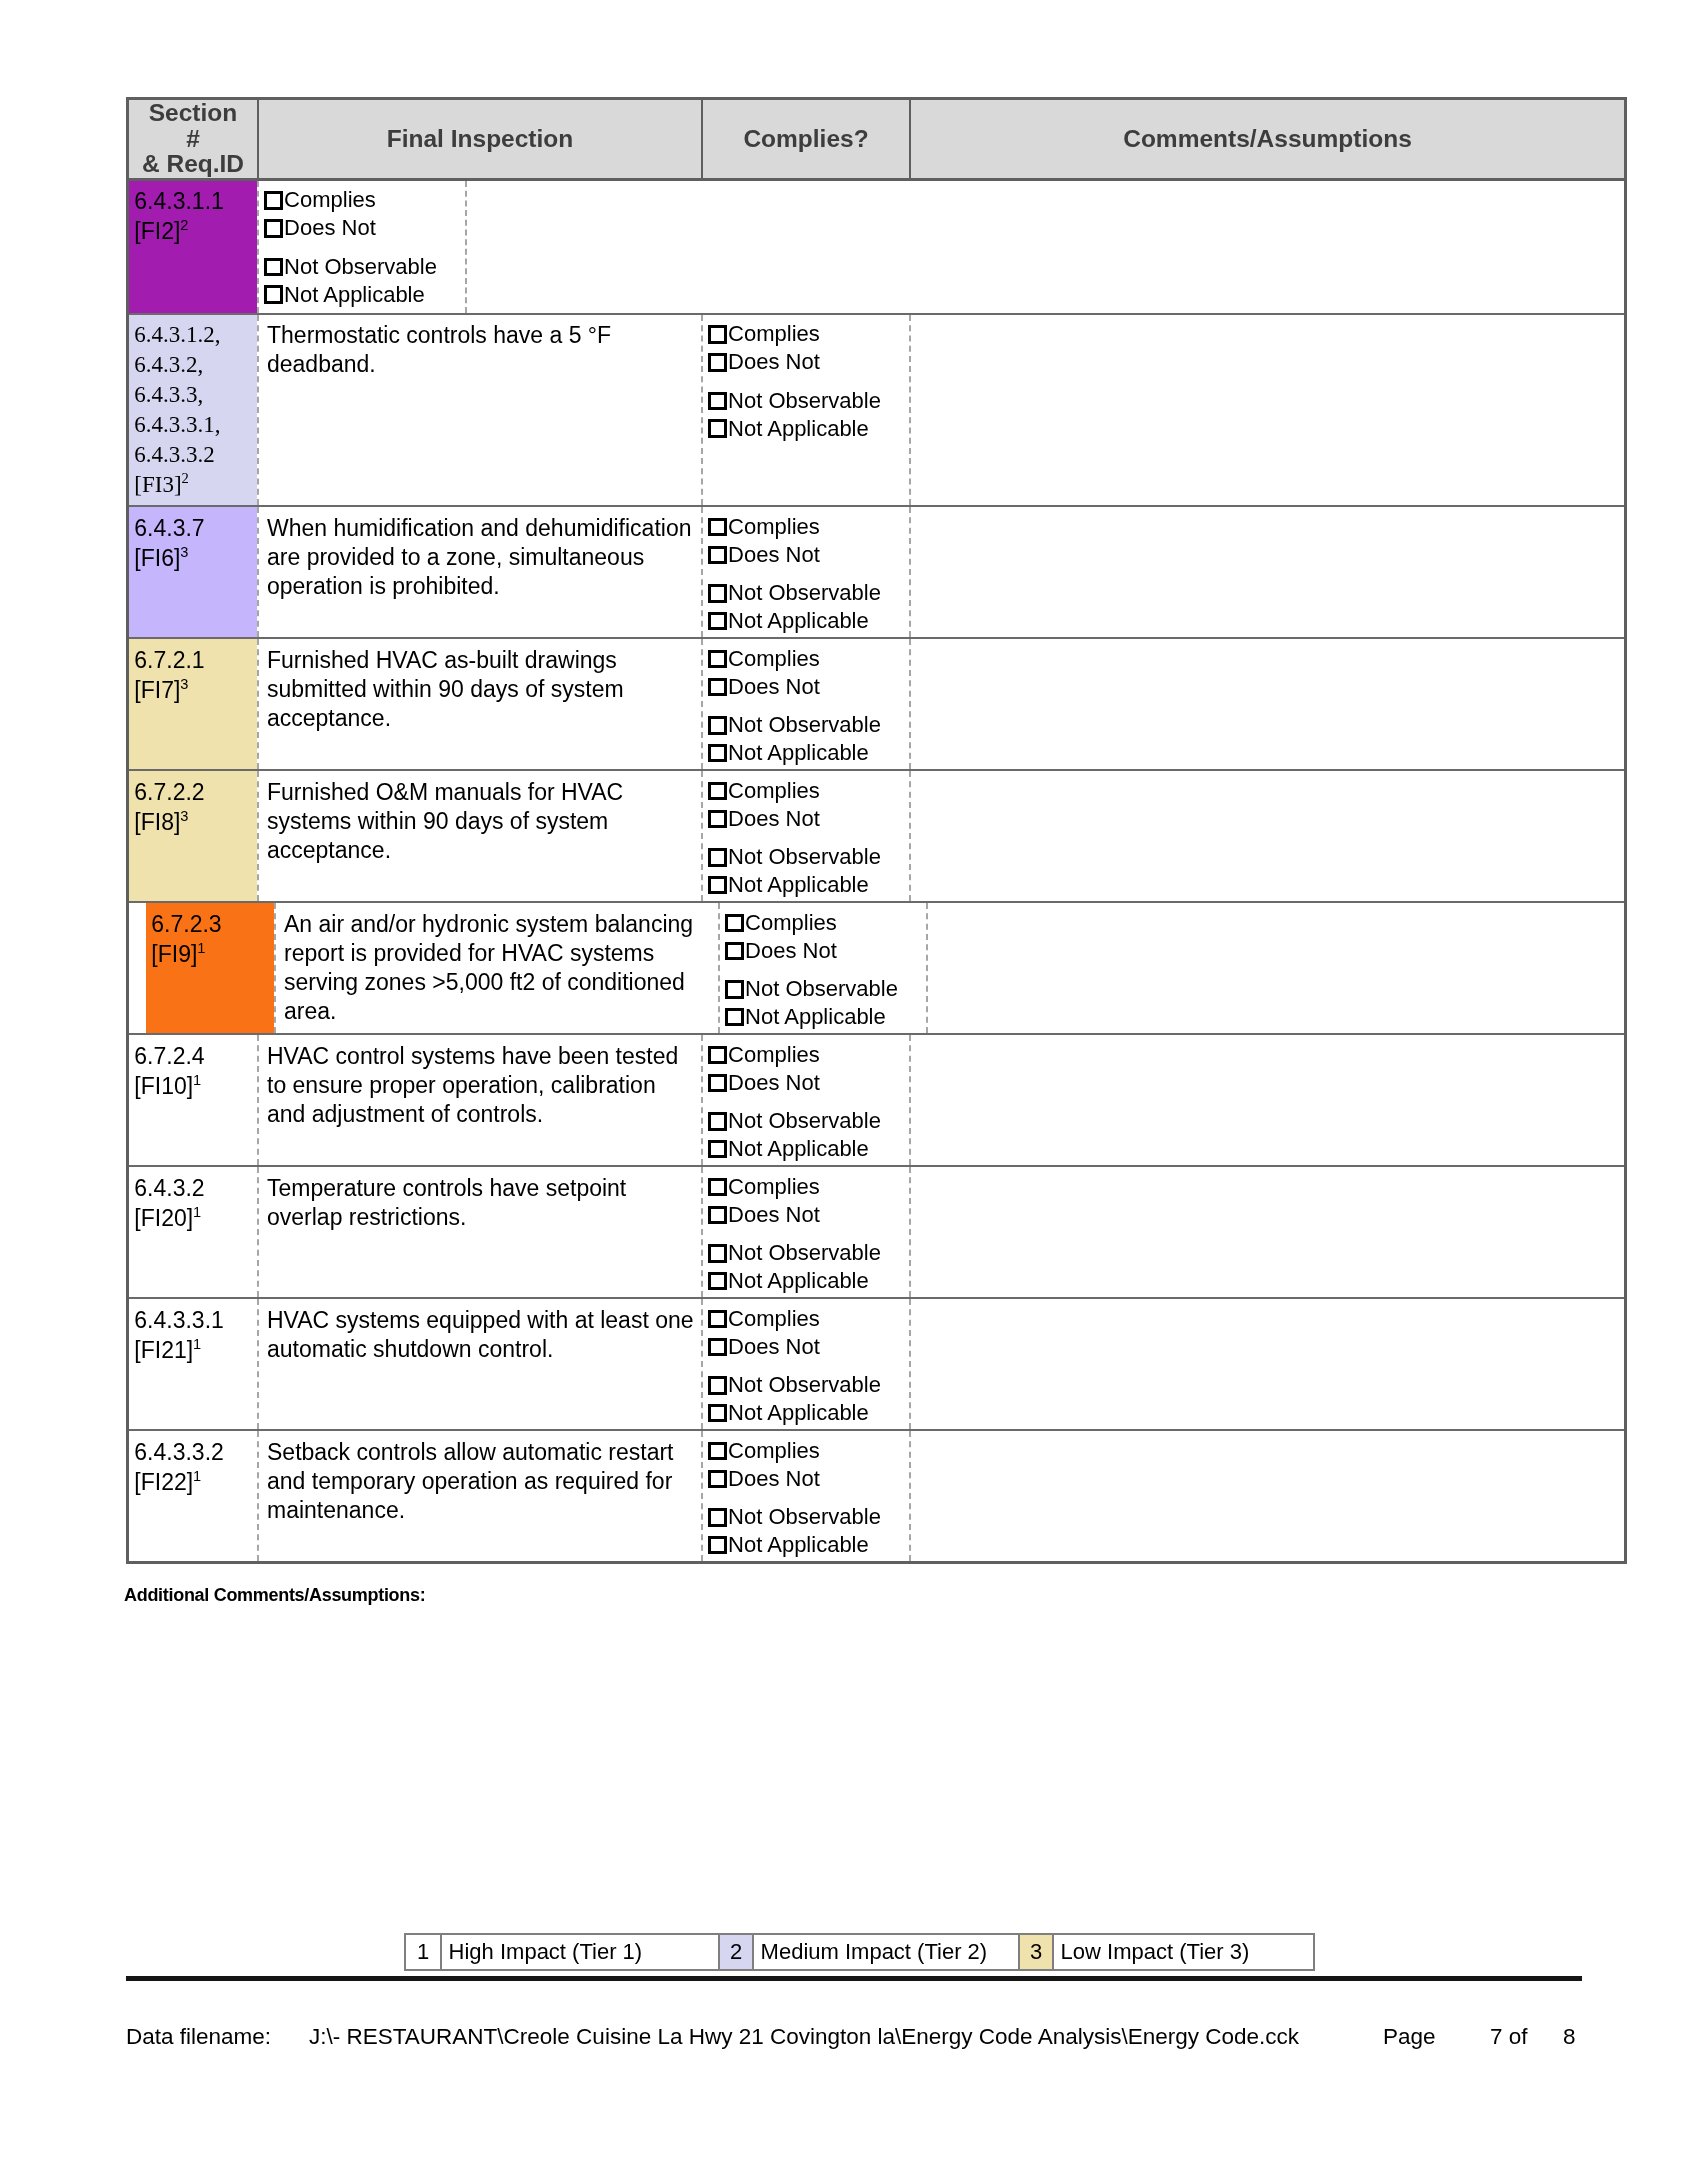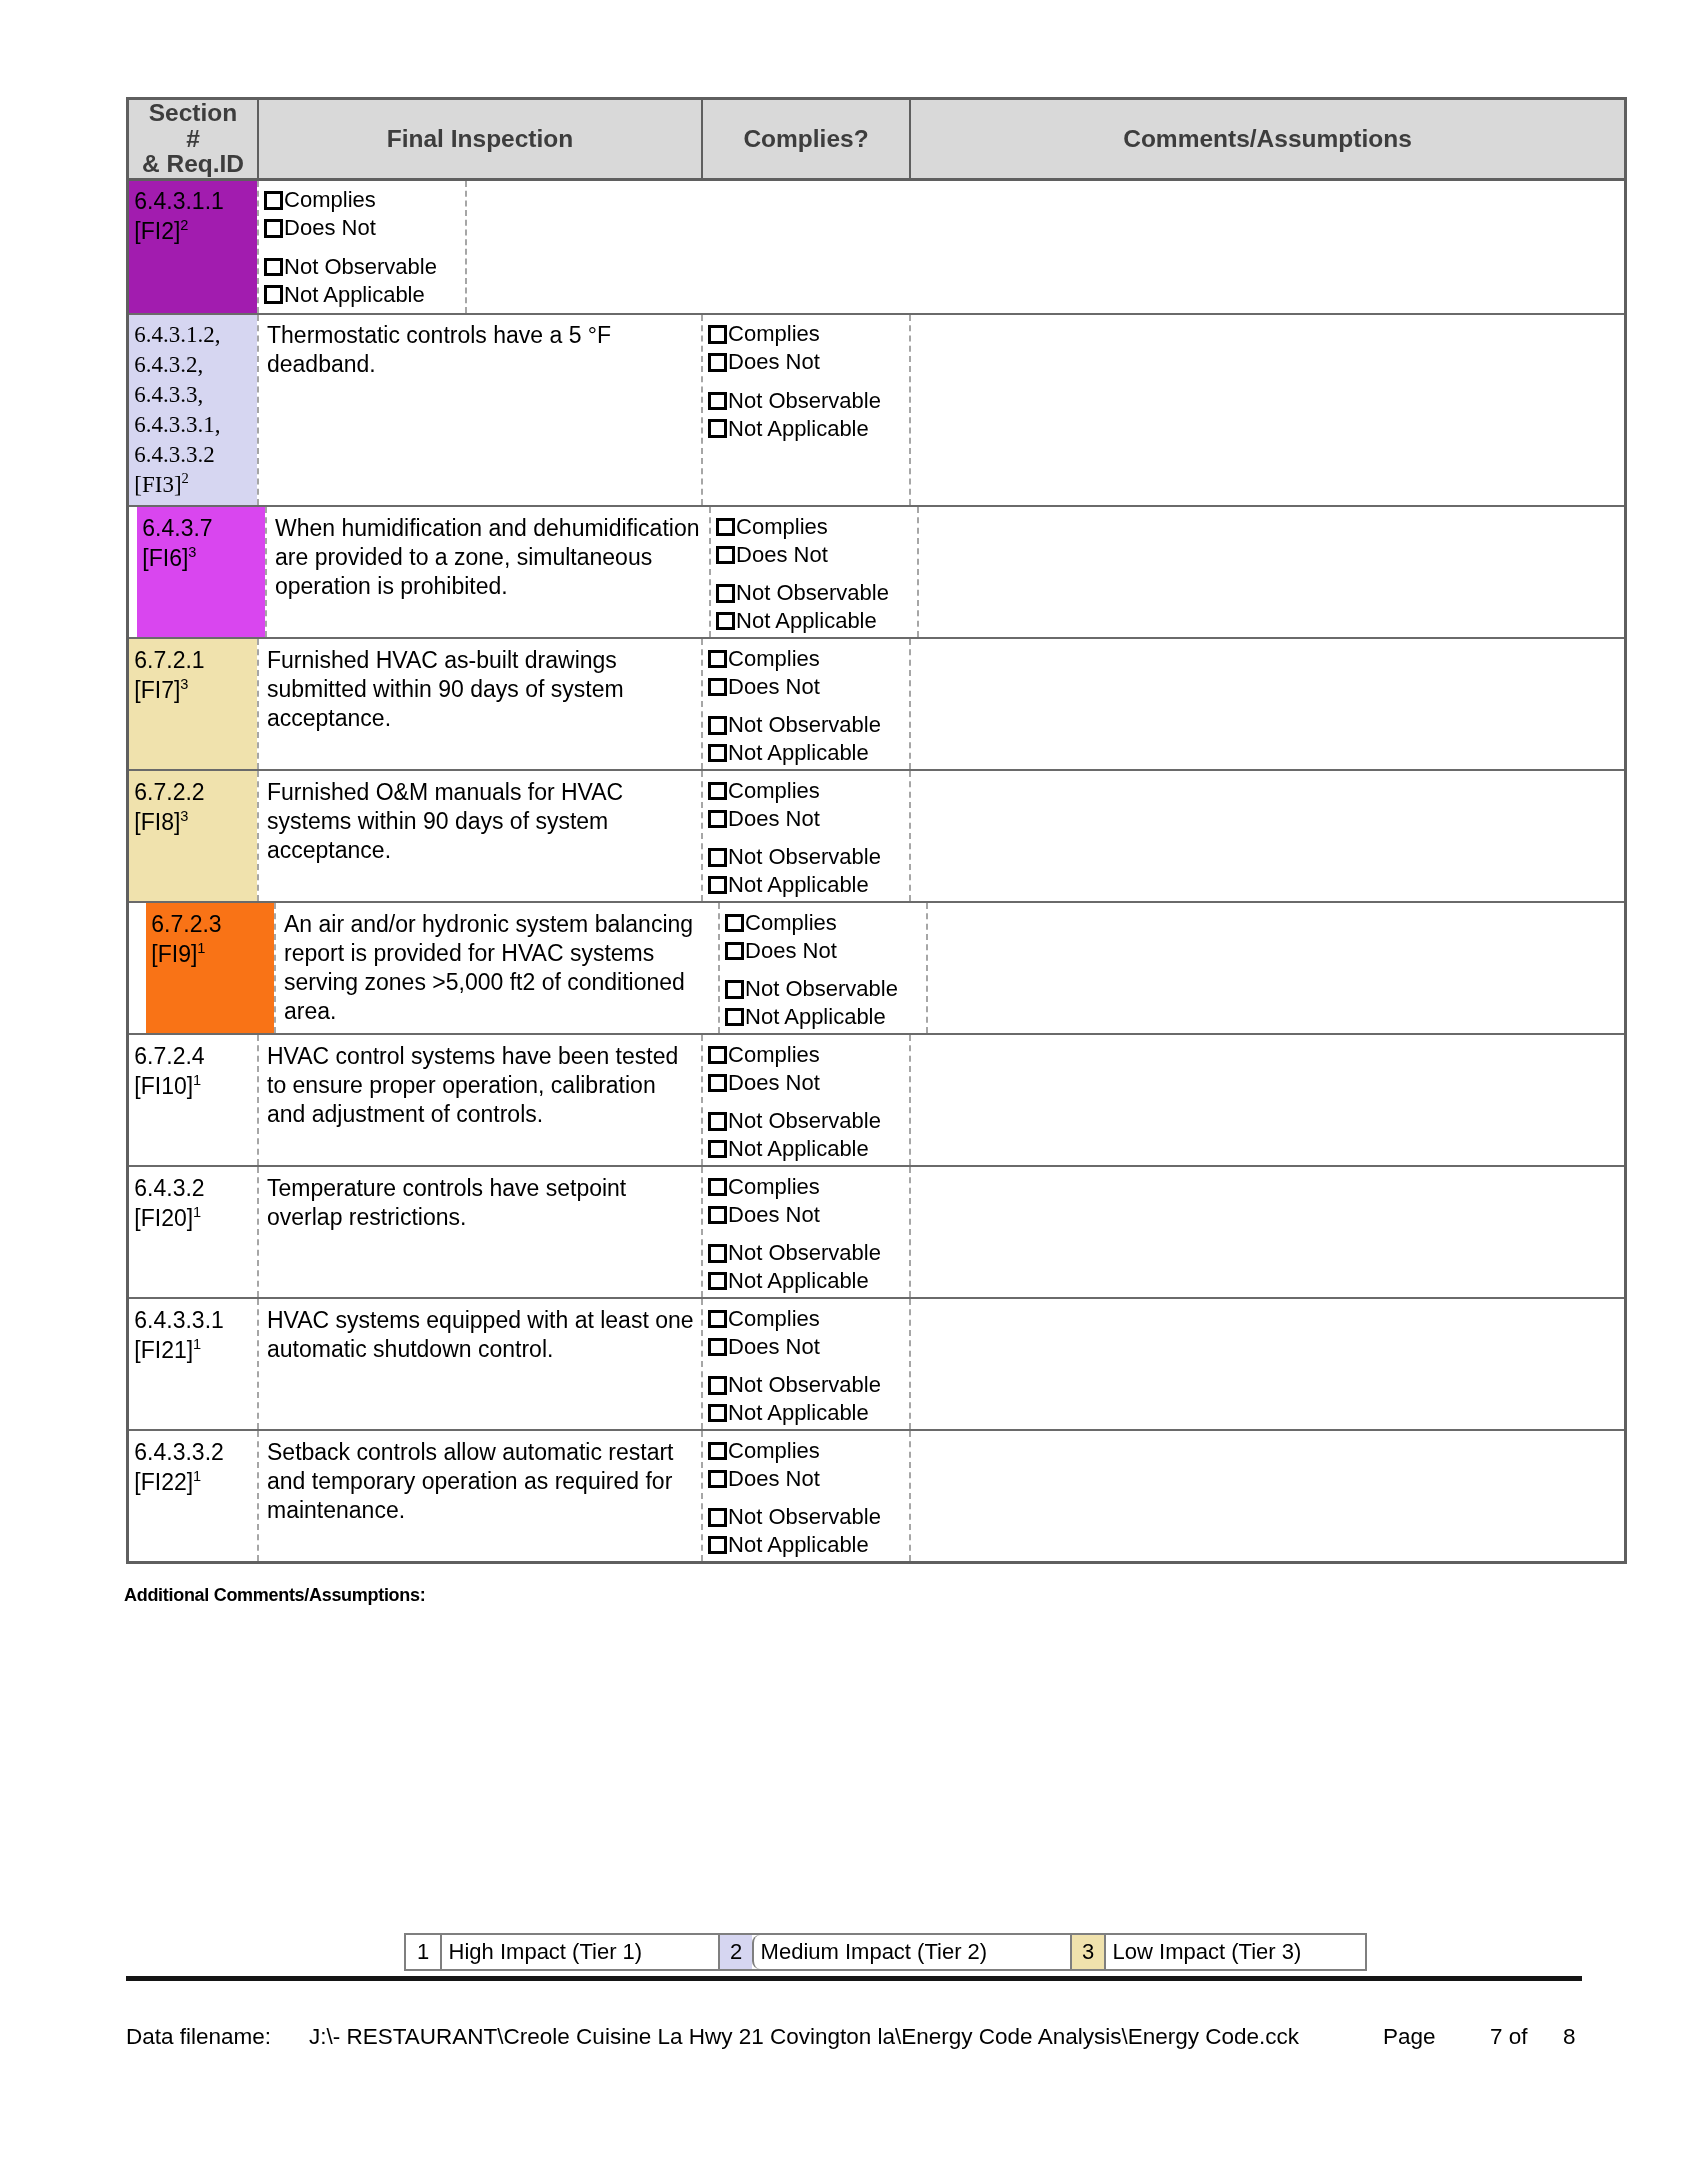--- a/index.html
+++ b/index.html
@@ -69,21 +69,21 @@
     height:38px;
   }
   .legend > div {
     display:flex; align-items:center;
     font-size:22px;
   }
   .legend > div + div { border-left:2px solid #7f7f7f; }
   .legend-num { justify-content:center; width:34px; flex:none; }
   .legend-label { padding-left:6.6px; }
   .legend-label.w1 { width:278px; }
-  .legend-label.w2 { width:318px;border-radius:8px; }
+  .legend-label.w2 { width:266px; }
   .legend-label.w3 { width:261px; }
 
   
   .footer-rule {
     position:absolute; left:126px; top:1976px; width:1456px; height:4.6px;
     background:#151515;
   }
   .footer-row { position:absolute; left:126px; width:1462px; height:26.5px; font-size:22.5px; }
   .footer-row1 { top:1991px; }
   .footer-row2 { top:2024px; }
@@ -170,21 +170,21 @@
             </div>
             <div class="opt">
               <span class="box"></span>
               <span>Not Applicable</span>
             </div>
           </div>
       <div class="c4"></div>
     </div>
 
     <div class="trow row">
-      <div class="c1" style="background: #d946ef; margin-left: 8px;">
+      <div class="c1" style="background: #c4b5fd;">
         <div class="sec-lines">
               <div>6.4.3.7</div>
             </div>
         <div class="req"><span class="req-text">[FI6]</span><sup class="tier-sup">3</sup></div>
       </div>
       <div class="c2">When humidification and dehumidification are provided to a zone, simultaneous operation is prohibited.</div>
       <div class="c3">
             <div class="opt">
               <span class="box"></span>
               <span>Complies</span>

